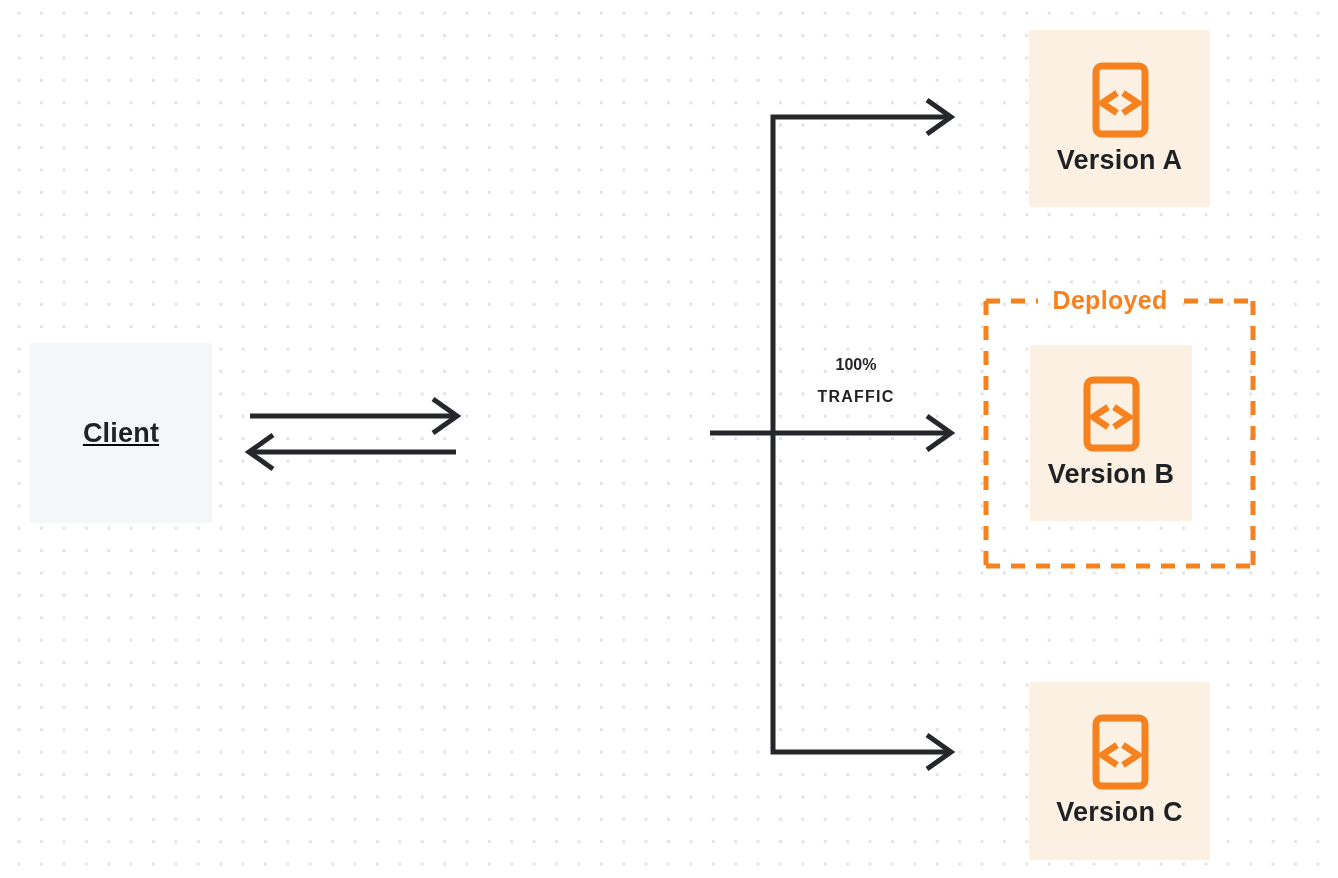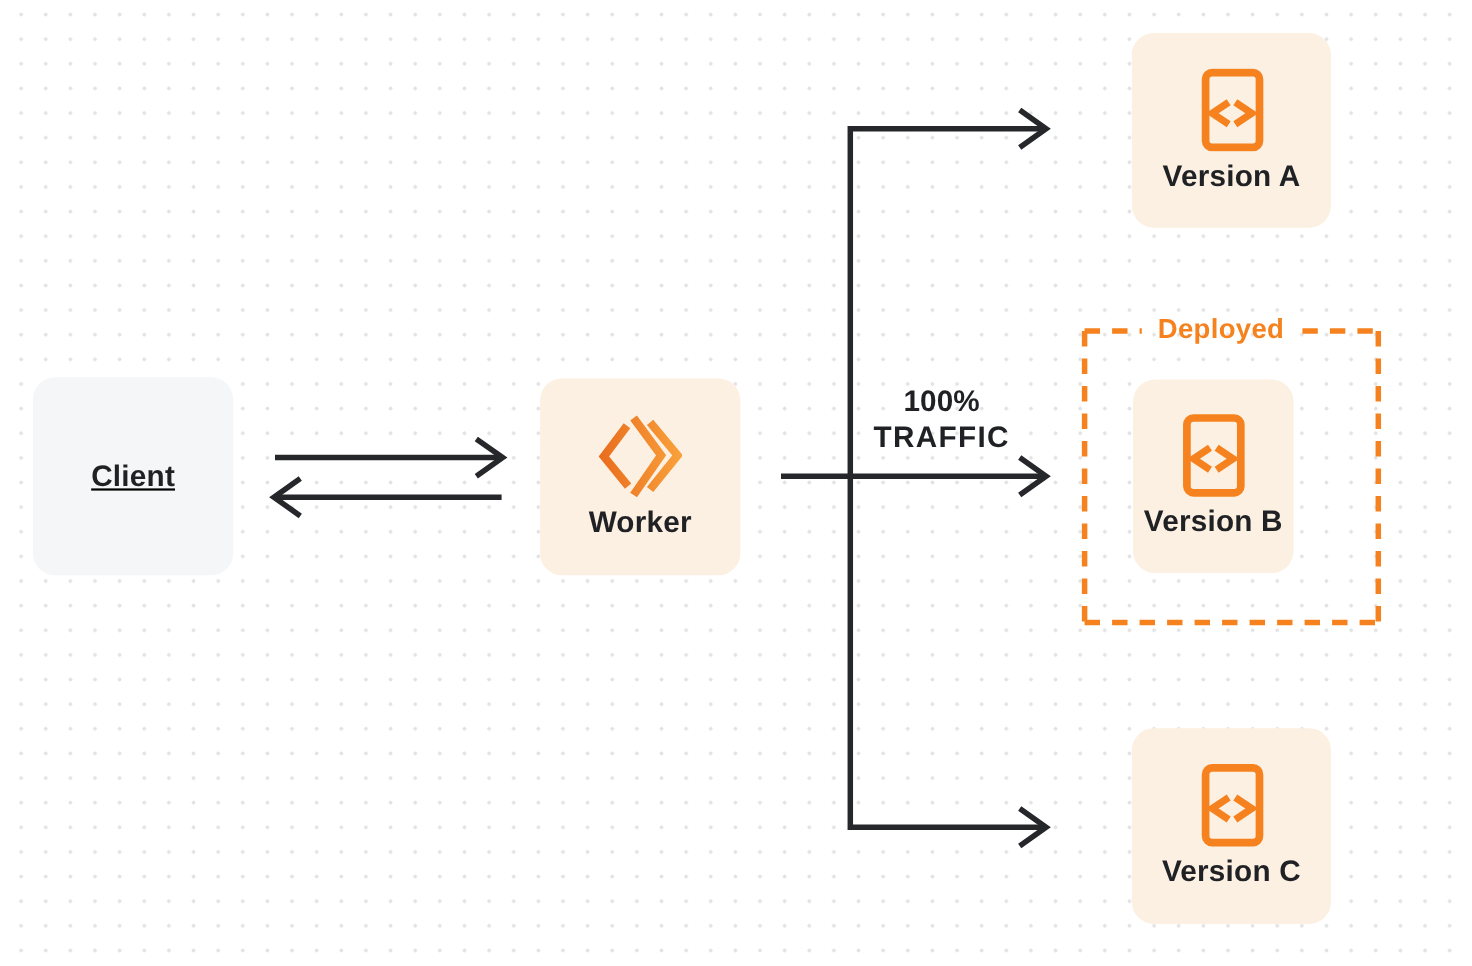--- a/index.html
+++ b/index.html
@@ -40,60 +40,60 @@
   }
   .dashed-border{
     stroke:var(--accent-orange);
     stroke-width:5;
     fill:none;
     stroke-dasharray:14 11;
     stroke-linecap:butt;
   }
   .node{
     position:absolute;
-    border-radius:20px;
+    border-radius:2px;
     display:flex;
     flex-direction:column;
     align-items:center;
     justify-content:center;
     gap:7px;
   }
   .node--gray{background:var(--node-gray);}
   .node--cream{background:var(--node-cream);}
   .node-label{
     font-size:27px;
     font-weight:700;
     color:var(--ink-text);
     letter-spacing:.2px;
     white-space:nowrap;
   }
   .node-client{left:30px; top:343px; width:182px; height:180px;text-decoration:underline;}
   .node-worker{left:491px; top:344px; width:182px; height:179px;}
   .node-version-a{left:1029px; top:30px;  width:181px; height:177px;}
-  .node-version-b{left:1030px; top:345px; width:146px; height:176px;}
-  .node-version-c{left:1029px; top:662px; width:181px; height:178px;}
+  .node-version-b{left:1030px; top:345px; width:162px; height:176px;}
+  .node-version-c{left:1029px; top:682px; width:181px; height:178px;}
   .deployed-label{
     position:absolute;
     left:1110px; top:300px;
     transform:translate(-50%,-50%);
     color:var(--accent-orange);
     font-weight:700;
     font-size:25px;
     letter-spacing:.3px;
     white-space:nowrap;
     text-align:center;
   }
   .traffic-label{
     position:absolute;
     left:856px; top:381px;
     transform:translate(-50%,-50%);
     text-align:center;
     color:var(--ink-text);
     font-weight:700;
-    font-size:27px;
+    font-size:16px;
     line-height:32px;
     white-space:nowrap;
   }
   .traffic-label .caption{letter-spacing:1.2px;}
   .logo-stroke{fill:none; stroke-linecap:butt; stroke-linejoin:miter;}
   .code-icon-stroke{fill:none; stroke:var(--accent-orange); stroke-linejoin:miter; stroke-linecap:butt;}
 </style>
 </head>
 <body>
 
@@ -120,34 +120,20 @@
       <path class="dashed-border" d="M 1253 301 V 566"></path>
       <path class="dashed-border" d="M 986 566 H 1253"></path>
       <path class="dashed-border" d="M 986 301 V 566"></path>
     </g>
   </svg>
 
   <div class="node node--gray node-client">
     <div class="node-label">Client</div>
   </div>
 
-  <div class="node node--cream node-worker">
-    <svg width="76" height="76" viewBox="0 0 76 76">
-      <defs>
-        <linearGradient id="wlg" gradientUnits="userSpaceOnUse" x1="0" y1="38" x2="76" y2="38">
-          <stop offset="0" stop-color="#e96c1d"></stop>
-          <stop offset="1" stop-color="#f9a23c"></stop>
-        </linearGradient>
-      </defs>
-      <path class="logo-stroke" stroke="url(#wlg)" stroke-width="7.5" d="M 26 10 L 5 38 L 27 65"></path>
-      <path class="logo-stroke" stroke="url(#wlg)" stroke-width="7.5" d="M 32 3 L 57 37 L 32 73"></path>
-      <path class="logo-stroke" stroke="url(#wlg)" stroke-width="7.5" d="M 47 7 L 72 37 L 47 68"></path>
-    </svg>
-    <div class="node-label">Worker</div>
-  </div>
 
   <div class="node node--cream node-version-a">
     <svg width="58" height="76" viewBox="0 0 58 76">
       <rect class="code-icon-stroke" x="5" y="4" width="49" height="68" rx="6" stroke-width="7"></rect>
       <path class="code-icon-stroke" stroke-width="6.5" d="M 26 31 L 11 41 L 26 51"></path>
       <path class="code-icon-stroke" stroke-width="6.5" d="M 32 31 L 47 41 L 32 51"></path>
     </svg>
     <div class="node-label">Version A</div>
   </div>
 

